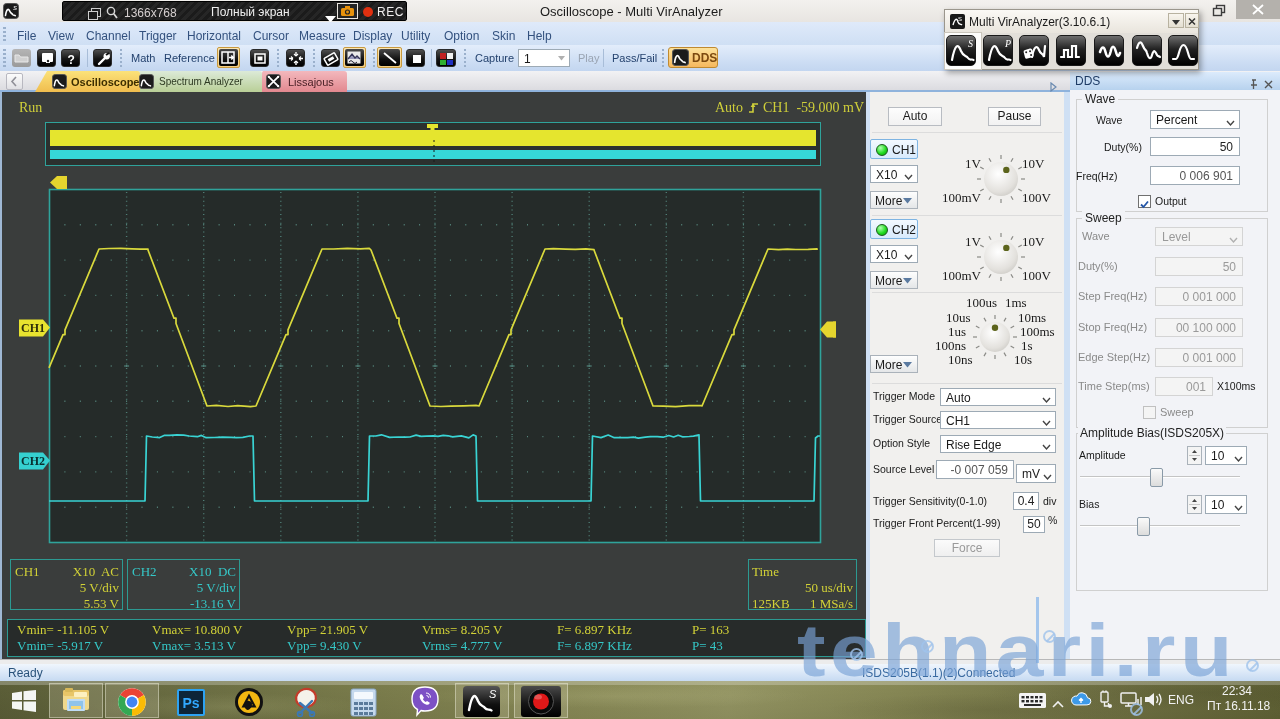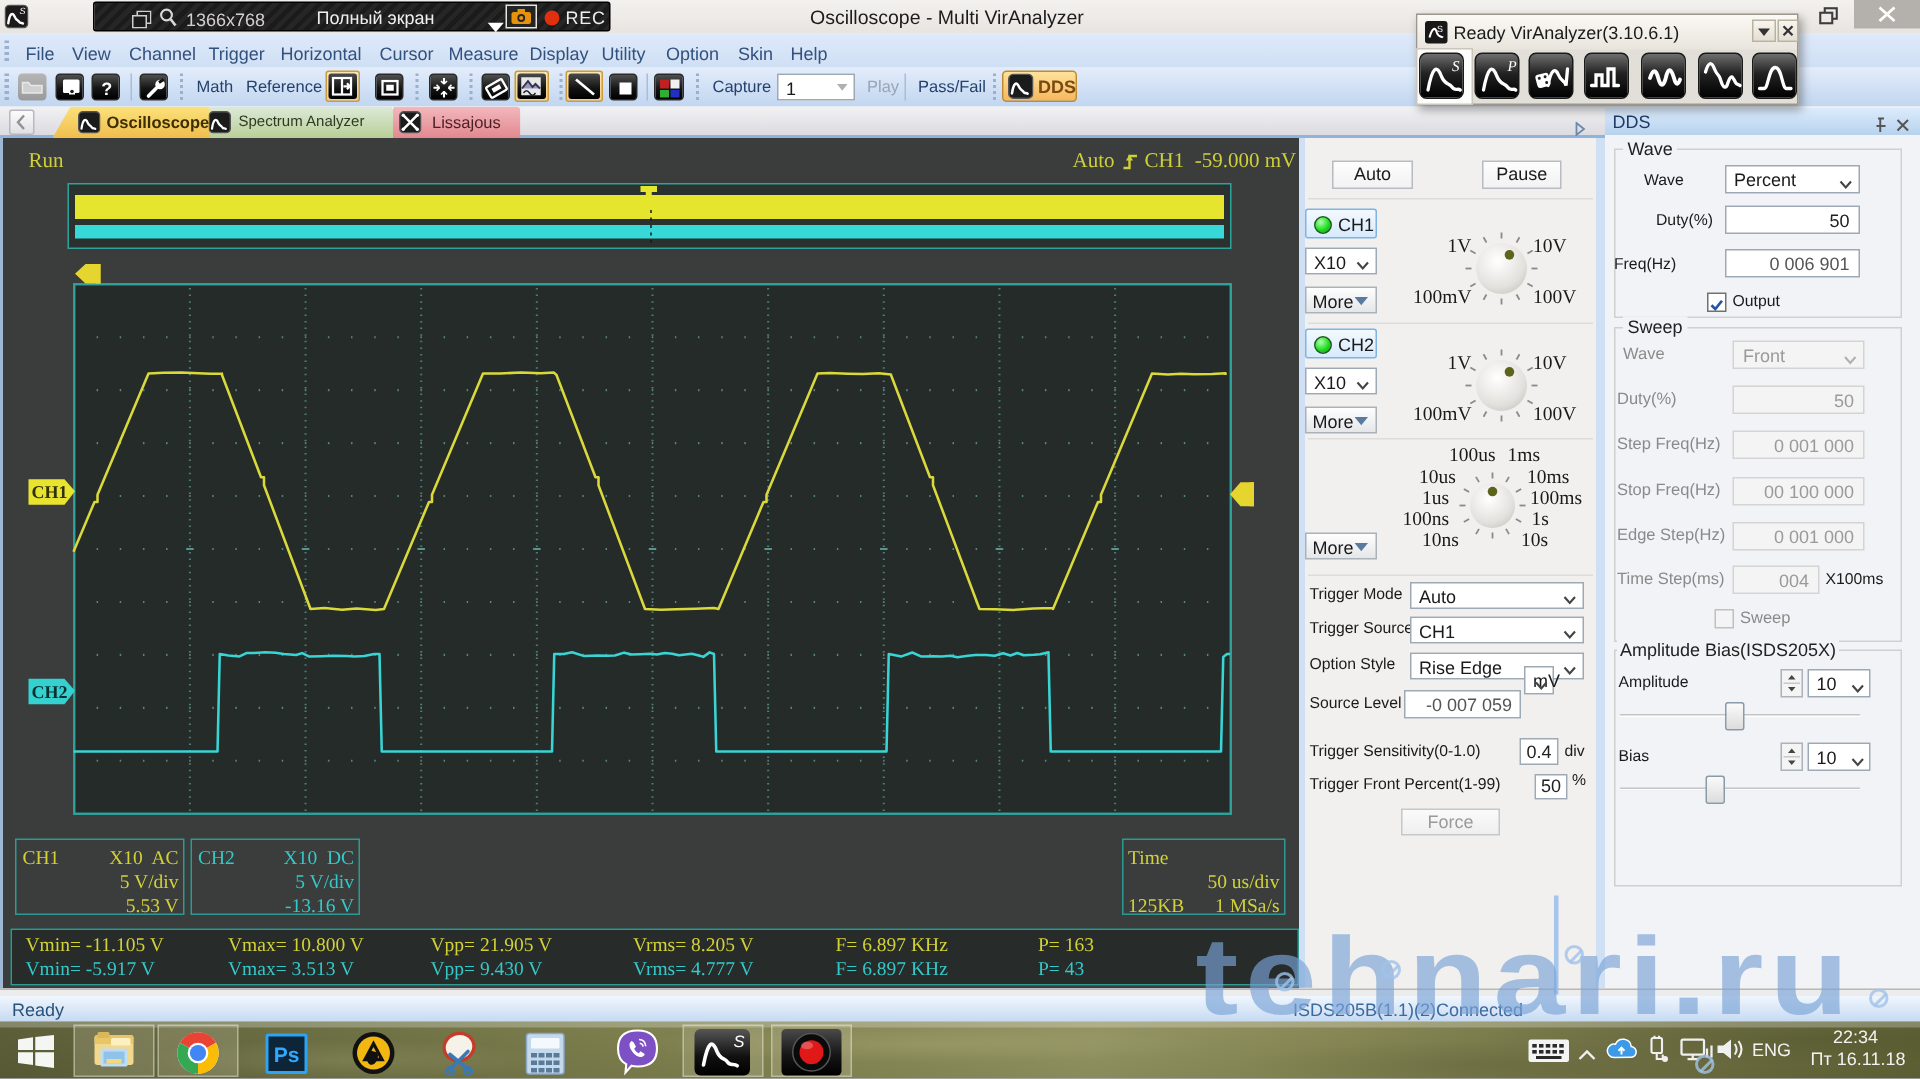--- a/index.html
+++ b/index.html
@@ -229,55 +229,55 @@
       <span style="position:absolute;right:4px;top:4px"><svg width="9" height="8">
           <path d="M1 2 L4.5 6 L8 2" stroke="#444" stroke-width="1.4" fill="none"></path>
         </svg></span>
     </div><div class="lbl" style="left:873px;top:437px">Option Style</div><div class="combo" style="left:940px;top:435px;width:116px;height:18px">
       <span class="tx">Rise Edge</span>
       <span style="position:absolute;right:4px;top:4px"><svg width="9" height="8">
           <path d="M1 2 L4.5 6 L8 2" stroke="#444" stroke-width="1.4" fill="none"></path>
         </svg></span>
     </div><div class="lbl" style="left:873px;top:463px">Source Level</div><div class="abs" style="left:936px;top:460px;width:78px;height:19px;background:#fff;border:1px solid #9daab5">
       <div style="position:absolute;right:5px;top:2px;font-size:12px;color:#555">-0 007 059</div>
-    </div><div class="combo" style="left:1016px;top:444px;width:20px;height:19px">
+    </div><div class="combo" style="left:1016px;top:464px;width:40px;height:19px">
       <span class="tx">mV</span>
       <span style="position:absolute;right:3px;top:5px"><svg width="9" height="8">
           <path d="M1 2 L4.5 6 L8 2" stroke="#444" stroke-width="1.4" fill="none"></path>
         </svg></span>
     </div><div class="lbl" style="left:873px;top:495px">Trigger Sensitivity(0-1.0)</div><div class="abs" style="left:1013px;top:492px;width:26px;height:18px;background:#fff;border:1px solid #9daab5;font-size:12px;color:#222;text-align:center;line-height:16px">0.4</div><div class="lbl" style="left:1043px;top:495px">div</div><div class="lbl" style="left:873px;top:517px">Trigger Front Percent(1-99)</div><div class="abs" style="left:1023px;top:516px;width:22px;height:17px;background:#fff;border:1px solid #9daab5;font-size:12px;color:#222;text-align:center;line-height:15px">50</div><div class="lbl" style="left:1048px;top:514px">%</div><div class="abs" style="left:934px;top:539px;width:66px;height:18px;background:linear-gradient(#fbfbfb,#efefef);border:1px solid #c4c8cc;font-size:12px;color:#9a9a9a;text-align:center;line-height:16px">Force</div><div class="abs" style="left:1064px;top:92px;width:6px;height:567px;background:#cfe0f4"></div><div class="abs" style="left:1070px;top:72px;width:210px;height:18px;background:linear-gradient(#dcebfc,#b7d2ee)"></div><div class="abs" style="left:1075px;top:74px;font-size:12px;color:#1f3c66">DDS</div><div class="abs" style="left:1248px;top:76px"><svg width="11" height="11">
         <path d="M4 1 h4 M5.5 1 v5 M3 6 h6 M5.5 6 v4" stroke="#555" stroke-width="1.3" fill="none"></path>
       </svg></div><div class="abs" style="left:1263px;top:76px"><svg width="11" height="11">
         <path d="M2 2 L9 9 M9 2 L2 9" stroke="#555" stroke-width="1.4"></path>
       </svg></div><div class="abs" style="left:1070px;top:90px;width:210px;height:569px;background:#f2f3f7"></div><div class="abs" style="left:1076px;top:99px;width:192px;height:113px;border:1px solid #d0d0d0"></div><div class="abs" style="left:1082px;top:92px;font-size:12px;color:#222;background:#f2f3f7;padding:0 3px">Wave</div><div class="lbl" style="left:1096px;top:114px">Wave</div><div class="combo" style="left:1150px;top:110px;width:90px;height:19px">
       <span class="tx">Percent</span>
       <span style="position:absolute;right:4px;top:5px"><svg width="9" height="8">
           <path d="M1 2 L4.5 6 L8 2" stroke="#444" stroke-width="1.4" fill="none"></path>
         </svg></span>
     </div><div class="lbl" style="left:1104px;top:141px">Duty(%)</div><div class="abs" style="left:1150px;top:137px;width:90px;height:19px;background:#fff;border:1px solid #9daab5">
       <div style="position:absolute;right:6px;top:2px;font-size:12px;color:#222">50</div>
     </div><div class="lbl" style="left:1076px;top:170px">Freq(Hz)</div><div class="abs" style="left:1150px;top:166px;width:90px;height:19px;background:#fff;border:1px solid #9daab5">
       <div style="position:absolute;right:6px;top:2px;font-size:12px;color:#555">0 006 901</div>
     </div><div class="abs" style="left:1138px;top:195px;width:13px;height:13px;background:#fff;border:1px solid #707070"><svg width="11" height="11">
         <path d="M2 5.5 L4.5 8 L9 2.5" stroke="#2456a8" stroke-width="1.8" fill="none"></path>
       </svg></div><div class="lbl" style="left:1155px;top:195px">Output</div><div class="abs" style="left:1076px;top:218px;width:192px;height:210px;border:1px solid #d0d0d0"></div><div class="abs" style="left:1082px;top:211px;font-size:12px;color:#222;background:#f2f3f7;padding:0 3px">Sweep</div><div class="glbl" style="left:1082px;top:230px">Wave</div><div class="gbox" style="left:1155px;top:227px;width:88px;height:19px">
-      <span style="position:absolute;left:6px;top:2px">Front</span>
+      <span style="position:absolute;left:6px;top:2px">Level</span>
       <span style="position:absolute;right:4px;top:5px"><svg width="9" height="8">
           <path d="M1 2 L4.5 6 L8 2" stroke="#b0b0b0" stroke-width="1.4" fill="none"></path>
         </svg></span>
     </div><div class="glbl" style="left:1078px;top:260px">Duty(%)</div><div class="gbox" style="left:1155px;top:257px;width:88px;height:19px">
       <span class="tx">50</span>
     </div><div class="glbl" style="left:1078px;top:290px">Step Freq(Hz)</div><div class="gbox" style="left:1155px;top:287px;width:88px;height:19px">
       <span class="tx">0 001 000</span>
     </div><div class="glbl" style="left:1078px;top:321px">Stop Freq(Hz)</div><div class="gbox" style="left:1155px;top:318px;width:88px;height:19px">
       <span class="tx">00 100 000</span>
     </div><div class="glbl" style="left:1078px;top:351px">Edge Step(Hz)</div><div class="gbox" style="left:1155px;top:348px;width:88px;height:19px">
       <span class="tx">0 001 000</span>
     </div><div class="glbl" style="left:1078px;top:380px">Time Step(ms)</div><div class="gbox" style="left:1155px;top:377px;width:58px;height:19px">
-      <span class="tx">004</span>
+      <span class="tx">001</span>
     </div><div class="lbl" style="left:1217px;top:380px">X100ms</div><div class="abs" style="left:1143px;top:406px;width:13px;height:13px;background:#f4f4f4;border:1px solid #c0c0c0"></div><div class="glbl" style="left:1160px;top:406px">Sweep</div><div class="abs" style="left:1076px;top:433px;width:192px;height:158px;border:1px solid #d0d0d0"></div><div class="abs" style="left:1078px;top:426px;font-size:12px;color:#222;background:#f2f3f7;padding:0 2px">Amplitude Bias(ISDS205X)</div><div class="lbl" style="left:1079px;top:449px">Amplitude</div><div class="abs" style="left:1187px;top:446px;width:15px;height:19px;border:1px solid #aab2ba;background:#f4f4f4"><svg width="13" height="17">
         <path d="M6.5 3 L9 6 H4 Z" fill="#444"></path>
         <path d="M6.5 14 L4 11 H9 Z" fill="#444"></path>
         <path d="M1 8.5 h11" stroke="#c8c8c8"></path>
       </svg></div><div class="combo" style="left:1205px;top:446px;width:42px;height:19px">
       <span class="tx">10</span>
       <span style="position:absolute;right:3px;top:5px"><svg width="9" height="8">
           <path d="M1 2 L4.5 6 L8 2" stroke="#444" stroke-width="1.4" fill="none"></path>
         </svg></span>
     </div><div class="abs" style="left:1080px;top:476px;width:160px;height:2px;background:#c4c4c4;border-bottom:1px solid #fff"></div><div class="abs" style="left:1150px;top:468px;width:13px;height:19px;background:linear-gradient(#fafafa,#dcdcdc);border:1px solid #8a9aa8;border-radius:2px"></div><div class="lbl" style="left:1079px;top:498px">Bias</div><div class="abs" style="left:1187px;top:495px;width:15px;height:19px;border:1px solid #aab2ba;background:#f4f4f4"><svg width="13" height="17">
@@ -383,21 +383,21 @@
         <path d="M18 8 v6 m3 -8 v8" stroke="#f0f0f0" stroke-width="1.5"></path>
       </svg></div><div class="abs" style="left:1143px;top:691px"><svg width="19" height="17">
         <path d="M2 6 v5 h4 l5 4 V2 L6 6 Z" fill="#f0f0f0"></path>
         <path d="M13.5 5 q2.5 3.5 0 7 M16 3 q4 5.5 0 11" stroke="#f0f0f0" stroke-width="1.4" fill="none"></path>
       </svg></div><div class="abs" style="left:1168px;top:693px;font-size:12px;color:#f2f2f2">ENG</div><div class="abs" style="left:1222px;top:684px;font-size:12px;color:#f2f2f2">22:34</div><div class="abs" style="left:1207px;top:699px;font-size:12px;color:#f2f2f2">Пт 16.11.18</div><div class="abs" style="left:944px;top:9px;width:255px;height:61px;background:#e2dfd9;border:1px solid #9a968c;box-shadow:2px 3px 6px rgba(0,0,0,0.35)">
 <div style="position:absolute;left:0;top:0;width:100%;height:23px;background:linear-gradient(#fbf9f5,#e9e5dd)"></div>
 <div style="position:absolute;left:5px;top:4px;width:15px;height:15px;background:#181818;border-radius:2px"><svg width="15" height="15">
           <path d="M3 11 C5 4 7 4 8 8 C9 11 11 10 12 11" stroke="#fff" stroke-width="1.4" fill="none"></path>
           <text x="8" y="7" font-size="6" fill="#fff" font-family="Liberation Sans">S</text>
         </svg></div>
-<div style="position:absolute;left:24px;top:5px;font-size:12px;color:#1a1a1a">Ready VirAnalyzer(3.10.6.1)</div>
+<div style="position:absolute;left:24px;top:5px;font-size:12px;color:#1a1a1a">Multi VirAnalyzer(3.10.6.1)</div>
 <div style="position:absolute;left:223px;top:3px;width:16px;height:15px;background:linear-gradient(#f8f5ee,#e4dfd2);border:1px solid #b8b2a0"><svg width="14" height="13">
           <path d="M3 5 h8 L7 10 Z" fill="#333"></path>
         </svg></div>
 <div style="position:absolute;left:240px;top:3px;width:14px;height:15px;background:linear-gradient(#f8f5ee,#e4dfd2);border:1px solid #b8b2a0"><svg width="12" height="13">
           <path d="M3 3.5 L9 9.5 M9 3.5 L3 9.5" stroke="#333" stroke-width="1.5"></path>
         </svg></div>
 </div><div class="abs" style="left:944px;top:32px;width:38px;height:38px;background:#fdfdfc;border:1px solid #cac6bc"></div><div class="abs" style="left:946.0px;top:35px;width:30px;height:31px;border-radius:5px;background:linear-gradient(#6e6e6e,#222 45%,#000);border:1px solid #1a1a1a"><svg width="30" height="31" viewBox="0 0 30 31">
         <g stroke="#fff" stroke-width="2.2" fill="none" stroke-linecap="round">
           <path d="M5 24 C8 8 11 7 14 15 C16.5 21 19 19 21 22 C23 25 25 22.5 26.5 24"></path>
         </g>

